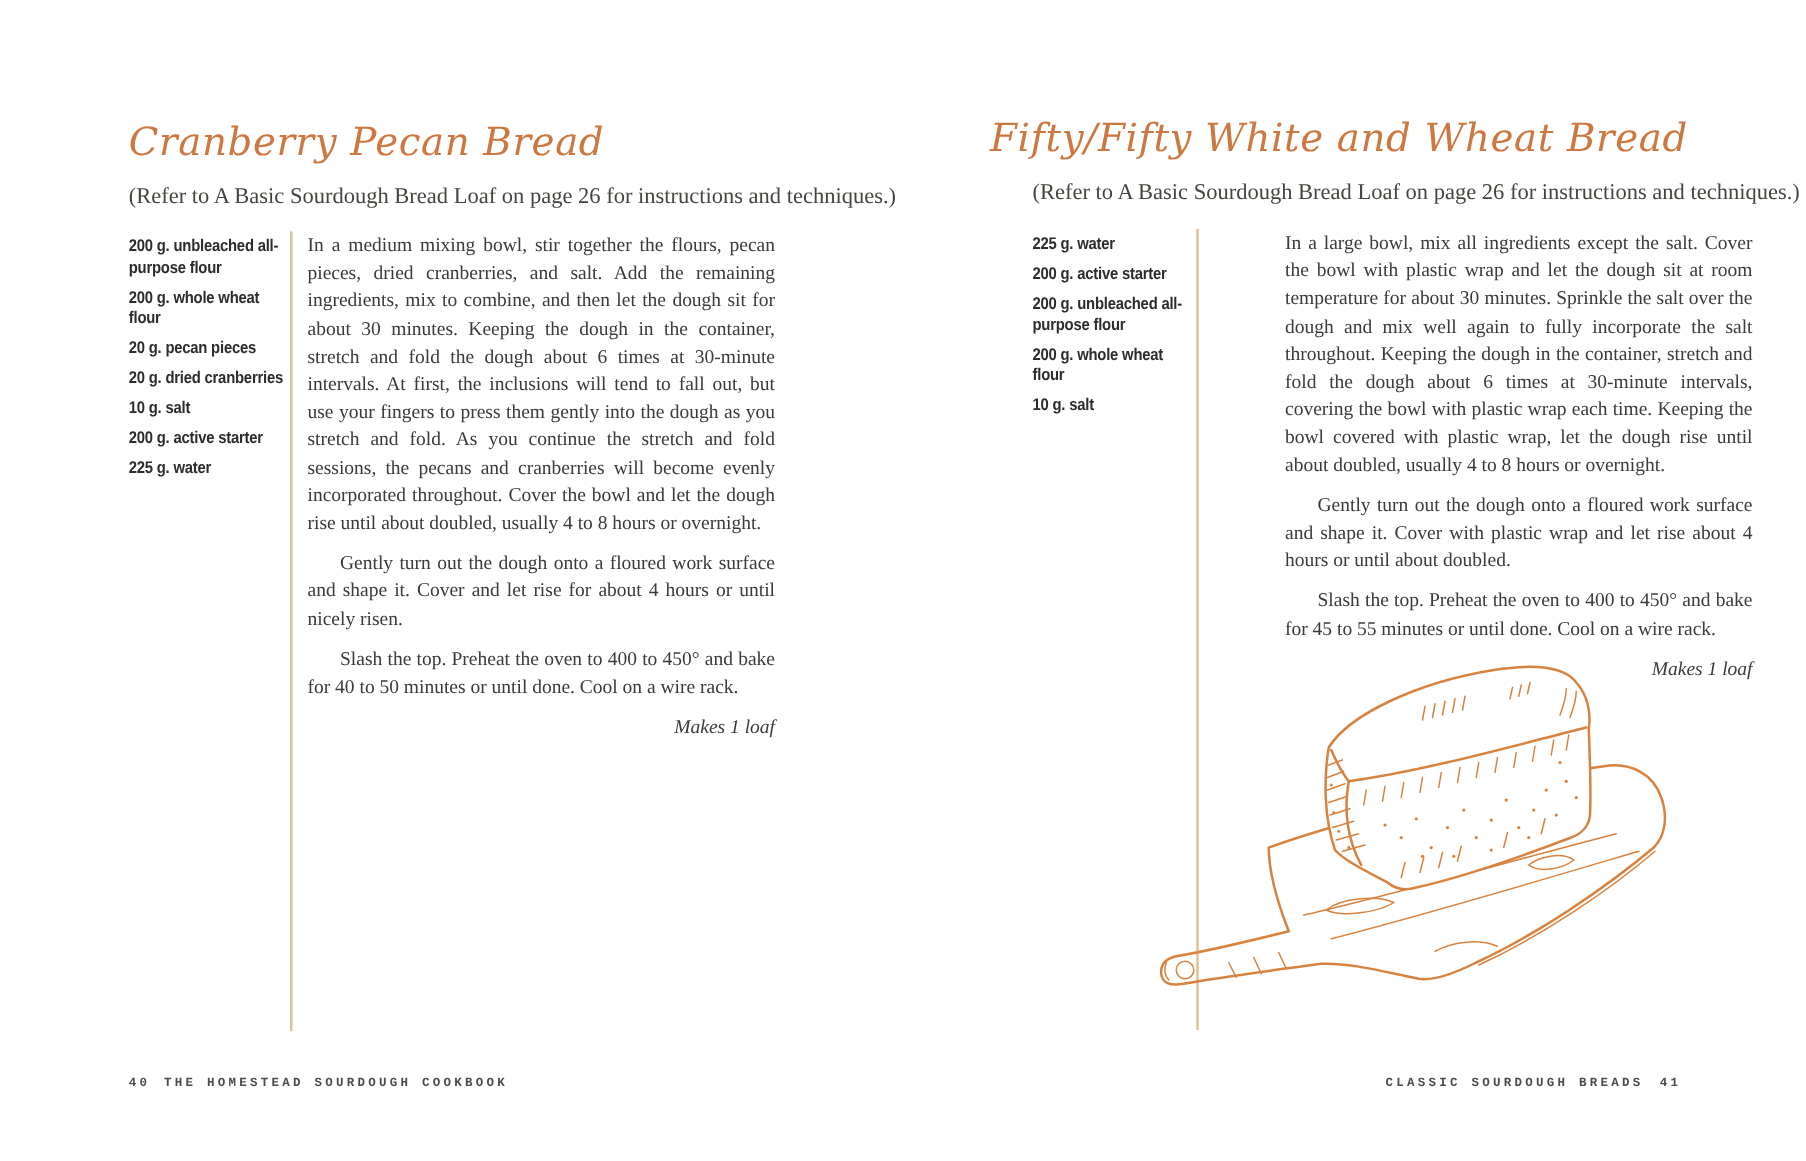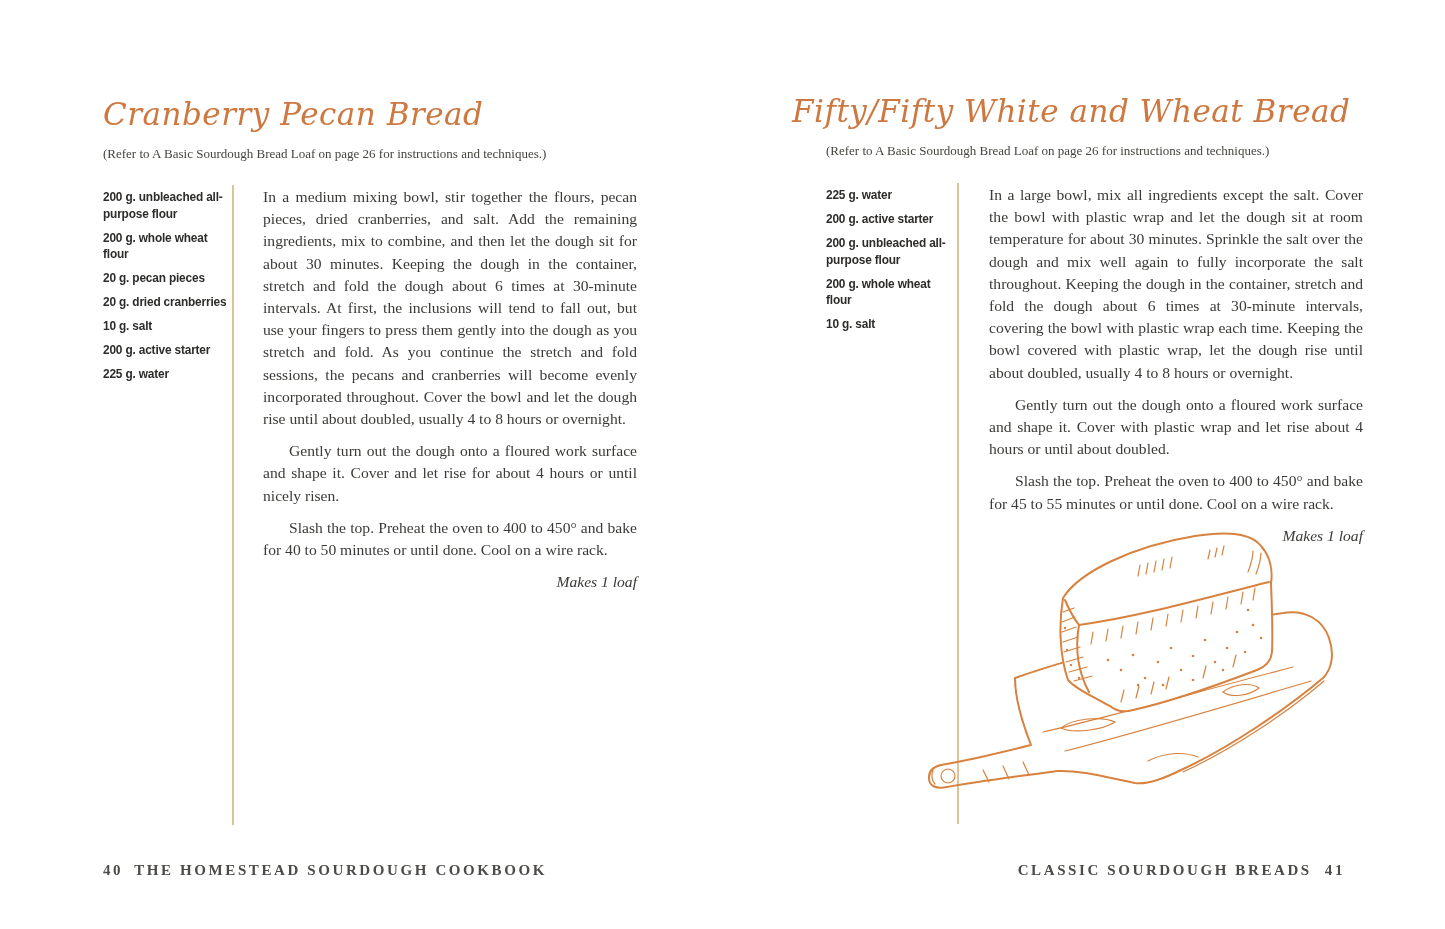--- a/index.html
+++ b/index.html
@@ -8,52 +8,52 @@
     font-family:"Liberation Serif", serif; overflow:hidden;
   }
   .recipe-title {
     position:absolute; margin:0;
     font-family:"DejaVu Serif", serif; font-style:italic; font-weight:500;
     font-size:31px; line-height:1; letter-spacing:0.5px; color:#cd7840;
   }
   .title-left  { left:103px; top:99px; }
   .title-right { left:792px; top:96px; }
   .recipe-ref {
-    position:absolute; margin:0; font-size:13px; line-height:1.2; color:#45443f;
+    position:absolute; margin:0; font-size:18px; line-height:1.2; color:#45443f;
   }
   .ref-left  { left:103px; top:146px; }
   .ref-right { left:826px; top:143px; }
 
   .ingredients {
     position:absolute; width:150px; margin:0; padding:0; list-style:none;
     font-family:"Liberation Sans", sans-serif; font-weight:700;
     font-size:13.5px; line-height:16.5px; letter-spacing:-0.2px; color:#2d2c2a;
     transform:scaleX(0.88); transform-origin:left top;
   }
   .ingredients li { margin:0 0 7.5px 0; }
   .ing-left  { left:103px; top:189px; }
   .ing-right { left:826px; top:187px; }
 
   .divider { position:absolute; width:1.5px; background:#dcc499; }
   .div-left  { left:232px; top:185px; height:640px; }
   .div-right { left:957px; top:183px; height:641px; }
 
   .instructions {
     position:absolute; width:374px; font-size:15.6px; line-height:22.2px;
-    color:#3b3a37; text-align:justify;margin-left:17px;
+    color:#3b3a37; text-align:justify;
   }
   .ins-left  { left:246px; top:186px; }
-  .ins-right { left:972px; top:184px; }
+  .ins-right { left:1028px; top:184px; }
   .instructions p { margin:0 0 10px 0; text-indent:26px; }
   .instructions p.first { text-indent:0; }
   .yield { font-style:italic; text-align:right; }
 
   .page-footer {
     position:absolute; top:862px;
-    font-family:Liberation Serif, serif; font-size:15px; font-weight:600;
+    font-family:Liberation Mono, monospace; font-size:10px; font-weight:600;
     letter-spacing:2.6px; color:#4c4b48; white-space:nowrap;
   }
   .footer-left { left:103px; }
   .footer-right { right:100px; text-align:left; }
   .footer-left .pgnum  { margin-right:11px; }
   .footer-right .pgnum { margin-left:13px; }
 
   .illustration { position:absolute; left:893px; top:520px; width:470px; height:300px; }
   .illustration .ln   { fill:none; stroke:#d8823f; stroke-width:2;   stroke-linecap:round; stroke-linejoin:round; }
   .illustration .thin { fill:none; stroke:#d8823f; stroke-width:1.2; stroke-linecap:round; }

